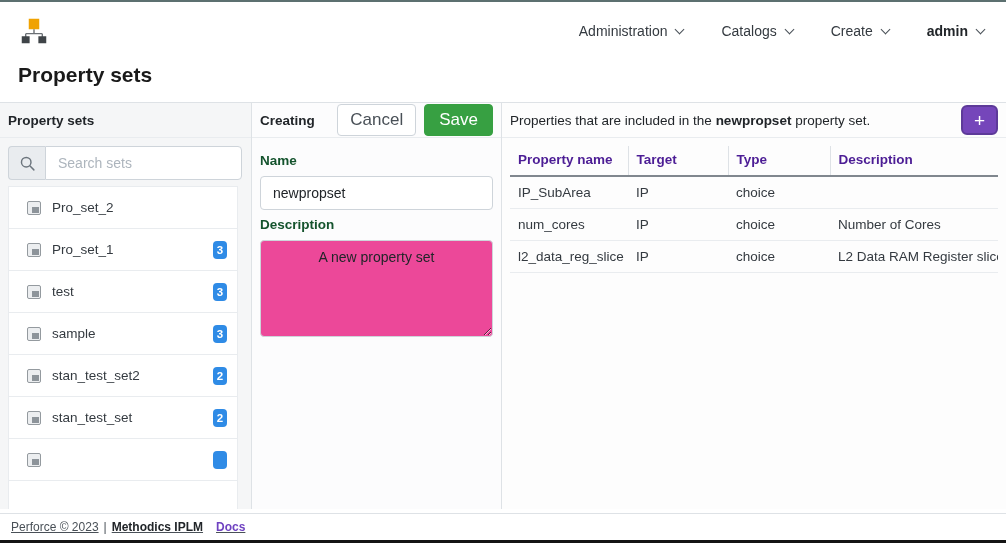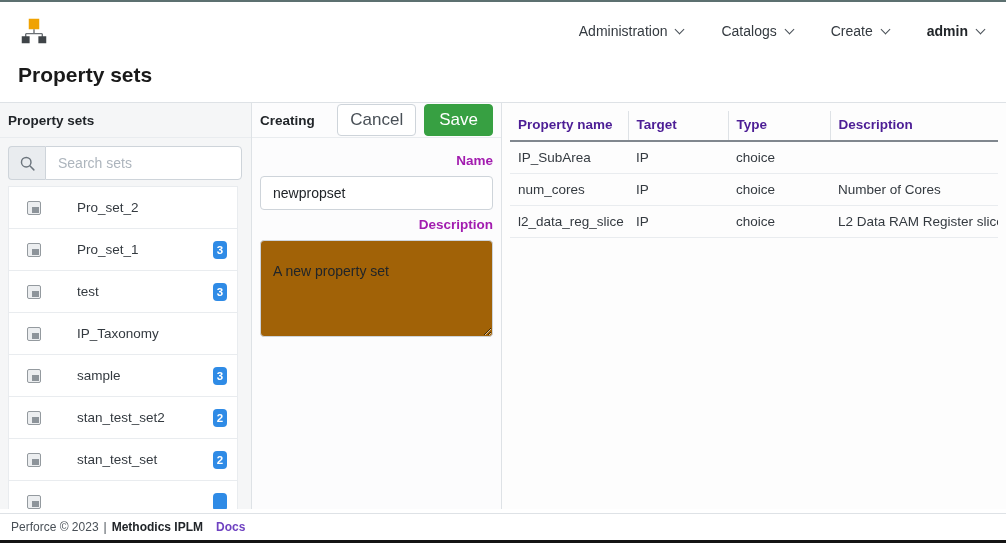--- a/index.html
+++ b/index.html
@@ -30,53 +30,53 @@
   .panel-header .ph-title { font-weight:bold; font-size:13.5px; color:#212529; }
 
   
   .panel-left { width:252px; border-right:1px solid #dee2e6; background:#f5f6f7; display:flex; flex-direction:column; }
   .search-row { display:flex; margin:8px 9px 6px 8px; height:34px; flex:0 0 auto; }
   .search-icon-box { width:37px; background:#e9ecef; border:1px solid #ced4da; border-right:none; border-radius:4px 0 0 4px; display:flex; align-items:center; justify-content:center; }
   .search-input { flex:1; min-width:0; border:1px solid #ced4da; border-radius:0 4px 4px 0; padding:0 12px; font-size:14px; color:#495057; background:#fff; outline:none; font-family:inherit; }
   .search-input::placeholder { color:#adb5bd; }
   .set-list { position:relative; flex:1; overflow:hidden; margin:0 13px 0 8px; background:#fff; border:1px solid #e9ecef; border-bottom:none; }
   .list-item { height:42px; display:flex; align-items:center; padding:0 10px 0 18px; border-bottom:1px solid #e9ecef; background:#fff; cursor:pointer; }
-  .item-label { font-size:13.5px; color:#343a40;margin-left:25px; }
+  .item-label { font-size:13.5px; color:#343a40; }
   .set-icon { width:14px; height:14px; border:1px solid #949a9f; border-radius:2px; background:#eceef0; position:relative; margin-right:11px; flex:0 0 auto; }
   .set-icon::after { content:""; position:absolute; right:1px; bottom:1px; width:7px; height:6px; background:#8d949a; }
   .badge { margin-left:auto; min-width:14px; height:18px; line-height:18px; background:#2f8be6; color:#fff; font-size:11.5px; font-weight:bold; text-align:center; border-radius:4px; padding:0 3px; }
   .list-wrap { position:relative; flex:1; overflow:hidden; display:flex; }
   .list-wrap .set-list { flex:1; }
 
   
   .panel-mid { width:250px; border-right:1px solid #dee2e6; background:#fcfcfd; display:flex; flex-direction:column; }
   .btn-group { margin-left:auto; display:flex; gap:8px; }
   .btn { font-family:inherit; font-size:17px; border-radius:4px; cursor:pointer; padding:5px 12px; }
   .btn-cancel { background:#fff; border:1px solid #ced4da; color:#495057; }
   .btn-save { background:#37a042; border:1px solid #37a042; color:#fff; padding:5px 14px; }
   .form { padding:8px; }
-  .form label { display:block; font-weight:bold; font-size:13.5px; margin:7px 0 8px; color:#a21caf;text-align:right; }
+  .form label { display:block; font-weight:bold; font-size:13.5px; margin:7px 0 8px; color:#14532d; }
   .form .text-input { width:100%; height:34px; border:1px solid #ced4da; border-radius:4px; padding:0 12px; font-size:14px; color:#212529; font-family:inherit; outline:none; background:#fff; }
-  .form textarea { width:100%; height:97px; border:1px solid #ced4da; border-radius:4px; padding:22px 12px; font-size:14px; color:#212529; font-family:inherit; outline:none; resize:vertical; background:#a16207; }
+  .form textarea { width:100%; height:97px; border:1px solid #ced4da; border-radius:4px; padding:8px 12px; font-size:14px; color:#212529; font-family:inherit; outline:none; resize:vertical; background:#ec4899;text-align:center; }
 
   
   .panel-right { flex:1; background:#fdfdfd; display:flex; flex-direction:column; min-width:0; }
   .panel-right .panel-header { font-size:13.5px; color:#212529; }
   .prop-desc b { font-weight:bold; }
   .add-btn { margin-left:auto; width:37px; height:30px; background:#7546ba; border:2px solid #5d3a99; border-radius:6px; color:#fff; font-size:19px; line-height:1; display:flex; align-items:center; justify-content:center; cursor:pointer; font-family:inherit; }
   .prop-table { margin:8px; border-collapse:collapse; width:calc(100% - 16px); font-size:13.5px; table-layout:fixed; }
   .prop-table th { text-align:left; font-weight:bold; color:#4c1d95; padding:6px 8px 8px; border-bottom:2px solid #80878e; }
   .prop-table th:not(:last-child) { border-right:1px solid #dee2e6; }
   .prop-table th:nth-child(1) { width:118px; }
   .prop-table th:nth-child(2) { width:100px; }
   .prop-table th:nth-child(3) { width:102px; }
   .prop-table td { padding:8px 8px; color:#343a40; border-bottom:1px solid #e9ecef; overflow:hidden; white-space:nowrap; }
 
   
-  .footer { height:27px; display:flex; align-items:center; padding:0 11px; border-top:1px solid #dee2e6; background:#fff; font-size:12px; color:#495057; flex:0 0 auto; margin-top:auto; }
+  .footer { height:27px; display:flex; align-items:center; padding:0 11px; border-top:1px solid #dee2e6; background:#fff; font-size:12px; color:#495057; flex:0 0 auto; margin-top:auto;text-decoration:underline; }
   .footer .sep { margin:0 5px; color:#495057; }
   .footer b { color:#212529; }
   .docs-link { color:#6f42c1; font-weight:bold; margin-left:13px; cursor:pointer; text-decoration:none; }
 </style>
 </head>
 <body>
 
 <div class="top-strip"></div>
 
 <div class="navbar">
@@ -140,25 +140,20 @@
     <span class="item-label">Pro_set_1</span>
     <span class="badge">3</span>
   </div>
 
   <div class="list-item">
     <span class="set-icon"></span>
     <span class="item-label">test</span>
     <span class="badge">3</span>
   </div>
 
-  <div class="list-item">
-    <span class="set-icon"></span>
-    <span class="item-label">IP_Taxonomy</span>
-
-  </div>
 
   <div class="list-item">
     <span class="set-icon"></span>
     <span class="item-label">sample</span>
     <span class="badge">3</span>
   </div>
 
   <div class="list-item">
     <span class="set-icon"></span>
     <span class="item-label">stan_test_set2</span>
@@ -191,20 +186,28 @@
     </div>
     <div class="form">
       <label>Name</label>
       <input class="text-input" type="text" value="newpropset" style="">
       <label>Description</label>
       <textarea style="">A new property set</textarea>
     </div>
   </div>
 
   <div class="panel-right">
+    <div class="panel-header">
+      <span class="prop-desc">
+        <span>Properties that are included in the </span><b>newpropset</b><span> property set.</span>
+      </span>
+      <button class="add-btn">
+        <span>+</span>
+      </button>
+    </div>
     <table class="prop-table">
       <thead>
         <tr id="prop-table-head-row">
             <th>Property name</th>
             <th>Target</th>
             <th>Type</th>
             <th>Description</th>
           </tr>
       </thead>
       <tbody id="prop-table-body">

